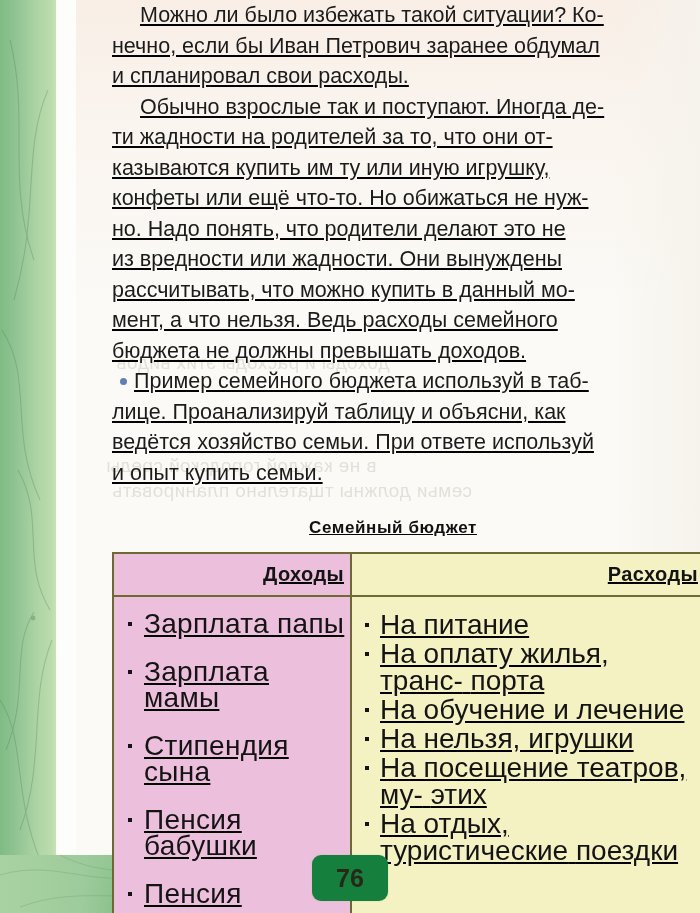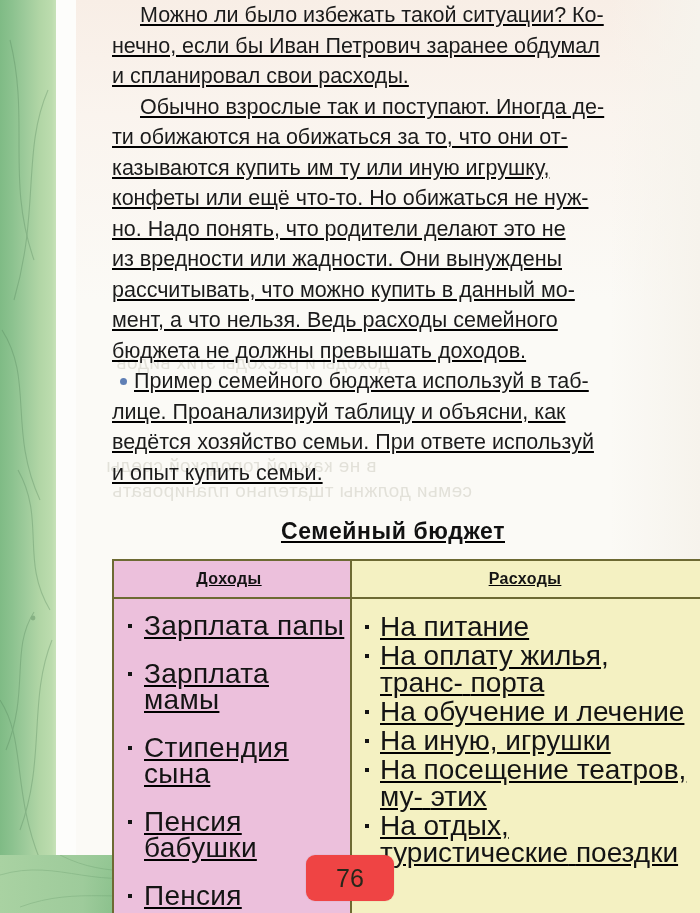--- a/index.html
+++ b/index.html
@@ -133,21 +133,21 @@
     width: 7px; height: 7px;
     border-radius: 50%;
     background: #5f7fb5;
   }
   .blk-3 .first-line-pad { display: inline-block; width: 22px; }
 
   
   .table-title {
     margin-top: 30px;
     text-align: center;
-    font-size: 23px;
+    font-size: 17px;
     font-weight: bold;
     color: #111;
     letter-spacing: .6px;
   }
 
   .budget-table {
     margin-top: 14px;
     display: flex;
     width: 594px;
     border: 2px solid #6d6a33;
@@ -160,22 +160,22 @@
   .col-income {
     width: 238px;
     background: #ecc0dc;
     border-right: 2px solid #6d6a33;
   }
   .col-expense {
     width: 352px;
     background: #f4f1c2;
   }
   .col-head {
-    text-align: center;
-    font-size: 16px;
+    text-align: right;
+    font-size: 20px;
     font-weight: bold;
     color: #141414;
     padding: 9px 6px 9px 0;
     border-bottom: 2px solid #6d6a33;
     letter-spacing: .4px;
   }
   .col-body { padding: 14px 0 14px 0; }
 
   ul.items {
     list-style: none;
@@ -208,29 +208,29 @@
     background: #141414;
   }
   .col-expense ul.items li .li-dot { left: 13px; top: 12px; }
 
   
   .pagenum {
     position: absolute;
     left: 50%;
     transform: translateX(-50%);
     bottom: 12px;
-    width: 88px;
+    width: 76px;
     height: 46px;
     border-radius: 9px;
-    background: #ef4444;
+    background: #15803d;
     display: flex;
     align-items: center;
     justify-content: center;
     font-size: 25px;
-    font-weight: normal;
+    font-weight: bold;
     color: #27271a;
     z-index: 8;
     box-shadow: 0 0 0 1px rgba(0,0,0,0.03);
   }
 </style>
 </head>
 <body>
 
 <div id="page">
 
@@ -270,21 +270,21 @@
         <span class="ln">
           <span>и спланировал свои расходы.</span>
         </span>
       </p>
 
       <p class="para blk-2">
         <span class="ln just">
           <span class="indent"></span><span>Обычно взрослые так и поступают. Иногда де-</span>
         </span>
         <span class="ln just">
-          <span>ти обижаются на обижаться за то, что они от-</span>
+          <span>ти жадности на родителей за то, что они от-</span>
         </span>
         <span class="ln just">
           <span>казываются купить им ту или иную игрушку,</span>
         </span>
         <span class="ln just">
           <span>конфеты или ещё что-то. Но обижаться не нуж-</span>
         </span>
         <span class="ln just">
           <span>но. Надо понять, что родители делают это не</span>
         </span>
@@ -365,21 +365,21 @@
                 <span class="li-dot"></span>
                 <span class="li-text">На оплату жилья, транс-</span>
                 <span class="wrap2">порта</span>
               </li>
               <li>
                 <span class="li-dot"></span>
                 <span class="li-text">На обучение и лечение</span>
               </li>
               <li>
                 <span class="li-dot"></span>
-                <span class="li-text">На иную, игрушки</span>
+                <span class="li-text">На нельзя, игрушки</span>
               </li>
               <li>
                 <span class="li-dot"></span>
                 <span class="li-text">На посещение театров, му-</span>
                 <span class="wrap2">этих</span>
               </li>
               <li>
                 <span class="li-dot"></span>
                 <span class="li-text">На отдых, туристические</span>
                 <span class="wrap2">поездки</span>

